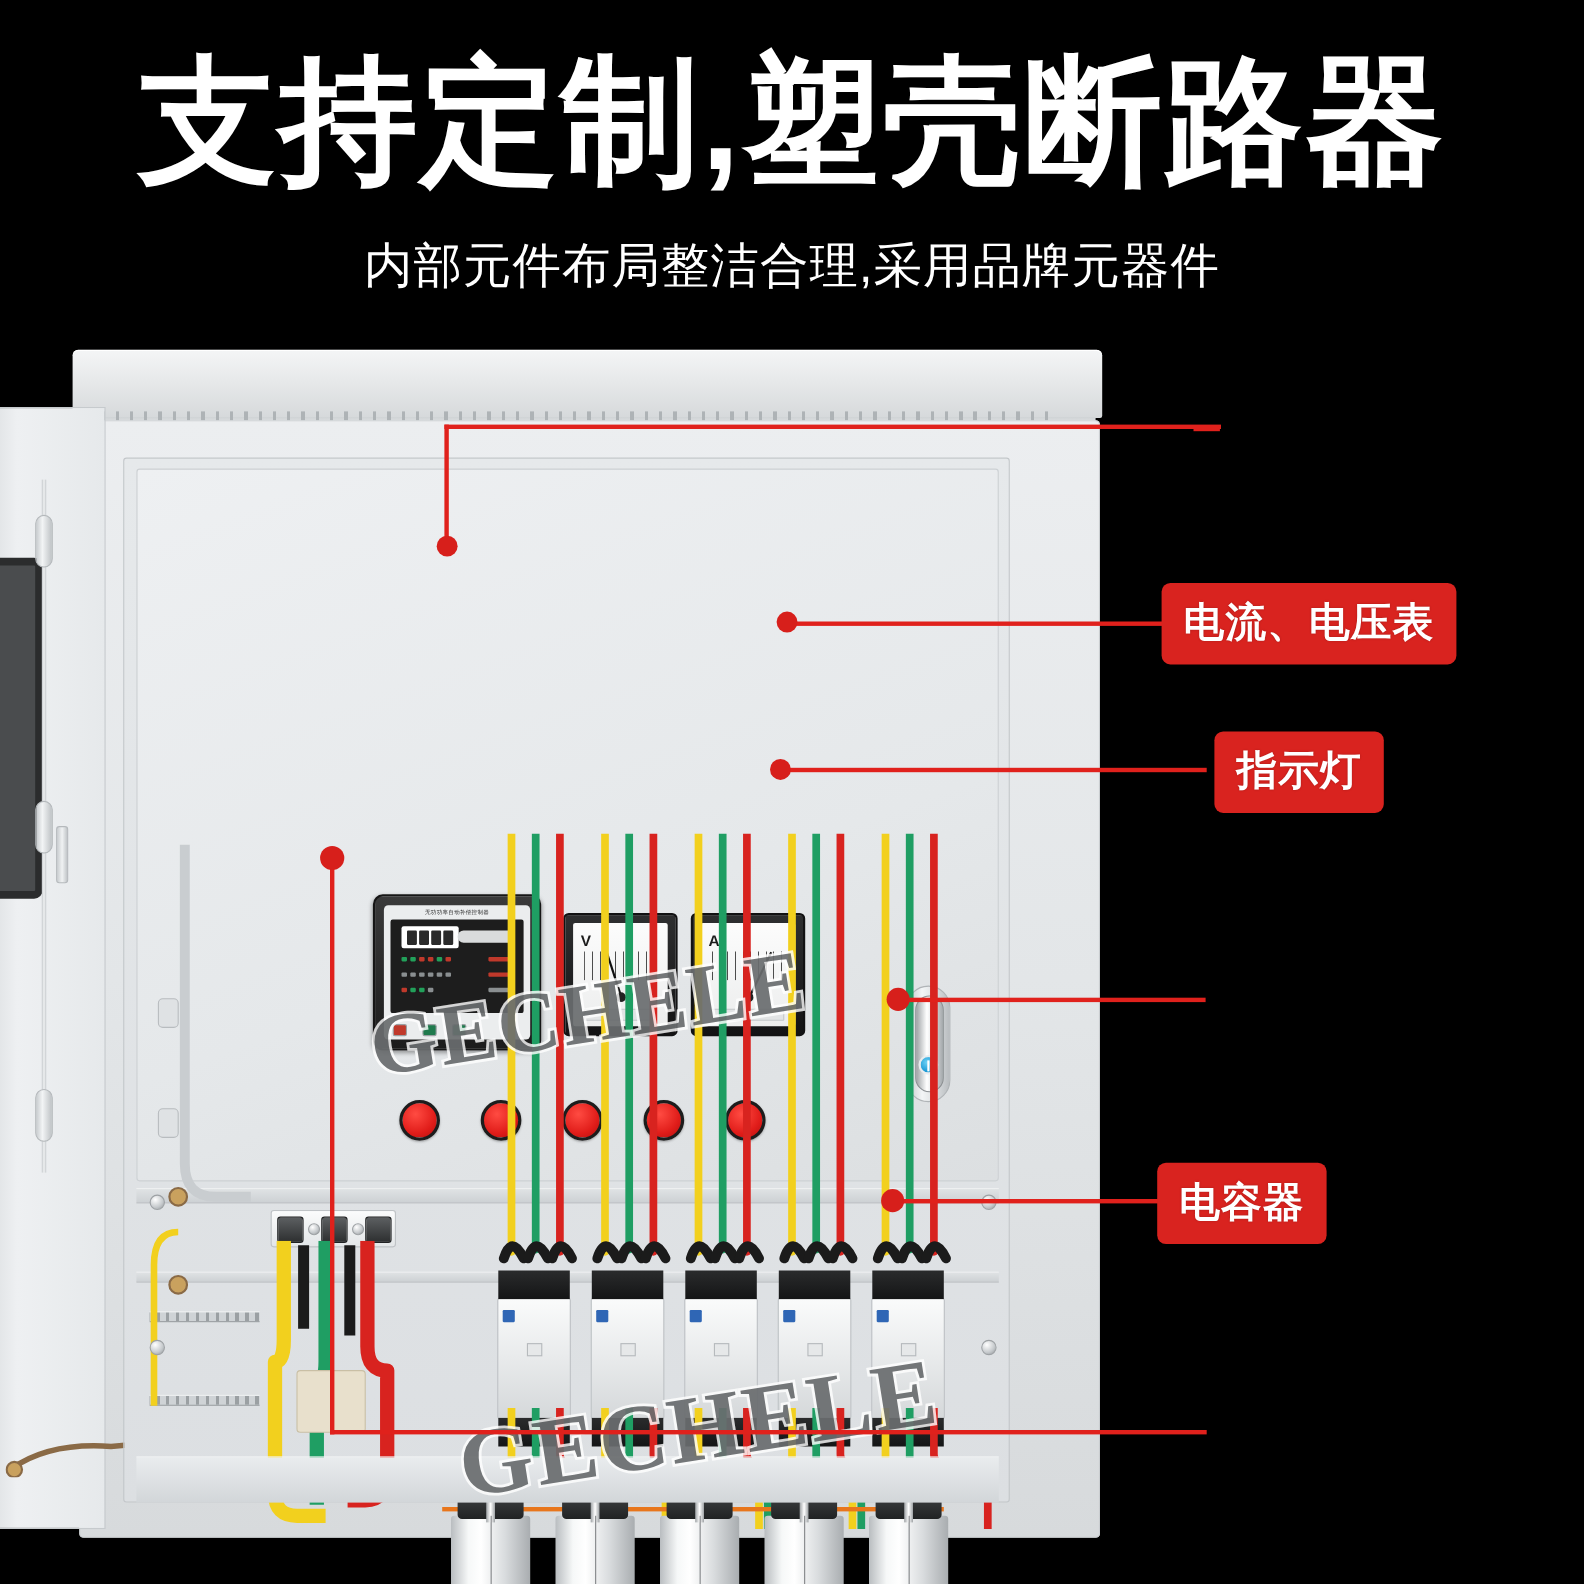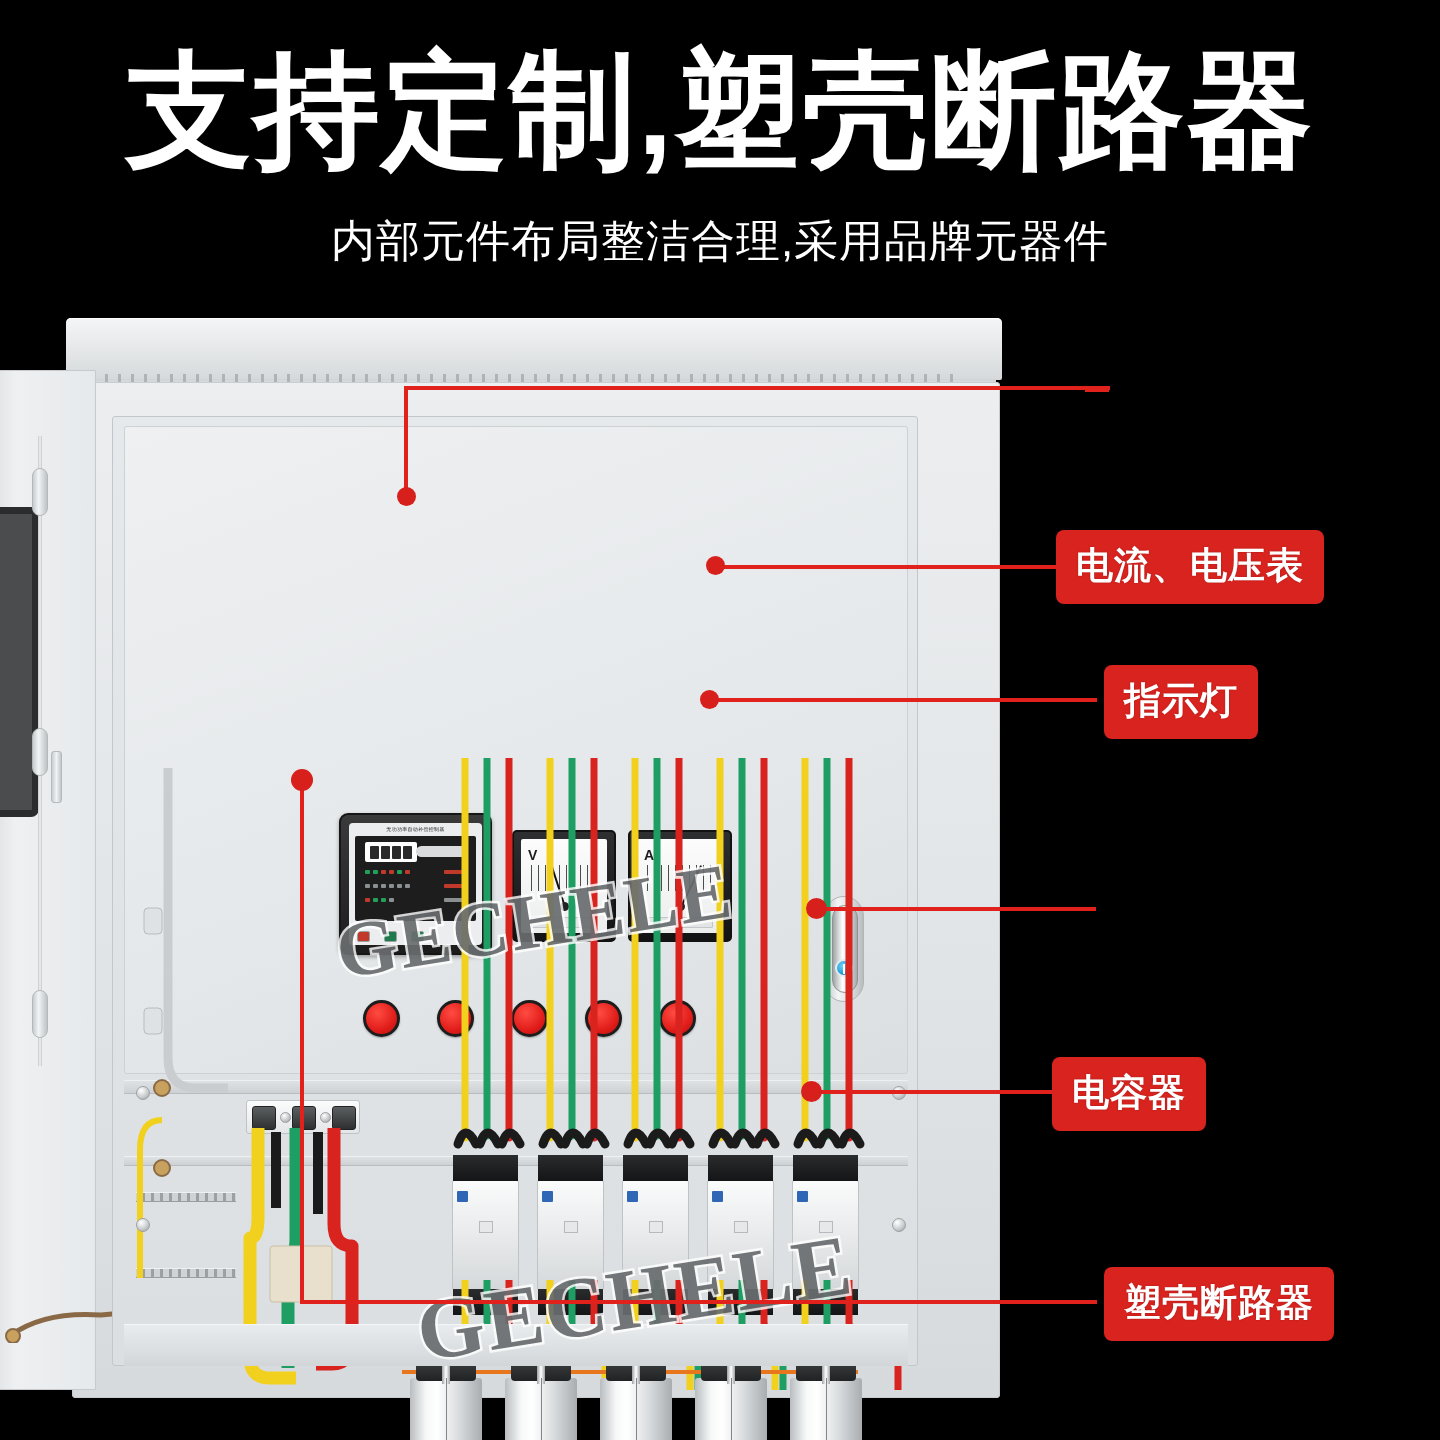--- a/index.html
+++ b/index.html
@@ -606,15 +606,14 @@
   <div class="lead" style="left:812px; top:1090px; width:285px; height:4px;"></div>
   <div class="lead-dot" style="left:801px; top:1081px; width:21px; height:21px;"></div>
 
   <div class="lead" style="left:300px; top:1300px; width:797px; height:4px;"></div>
   <div class="lead" style="left:300px; top:788px; width:4px; height:516px;"></div>
   <div class="lead-dot" style="left:291px; top:769px; width:22px; height:22px;"></div>
 
   <div class="callout" style="left:1056px; top:530px;">电流、电压表</div>
   <div class="callout" style="left:1104px; top:665px;">指示灯</div>
   <div class="callout" style="left:1052px; top:1057px;">电容器</div>
-  <div class="callout" style="left:1104px; top:1267px;">塑壳断路器</div>
 
 </div>
 
 </body></html>

